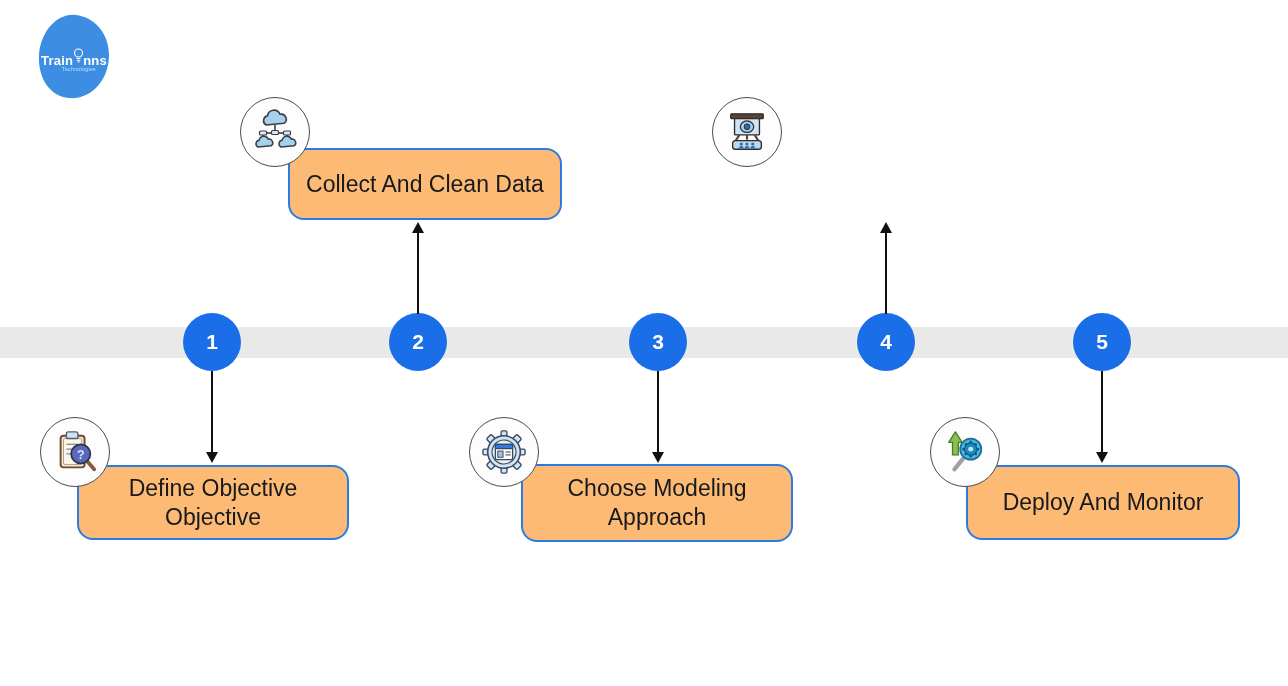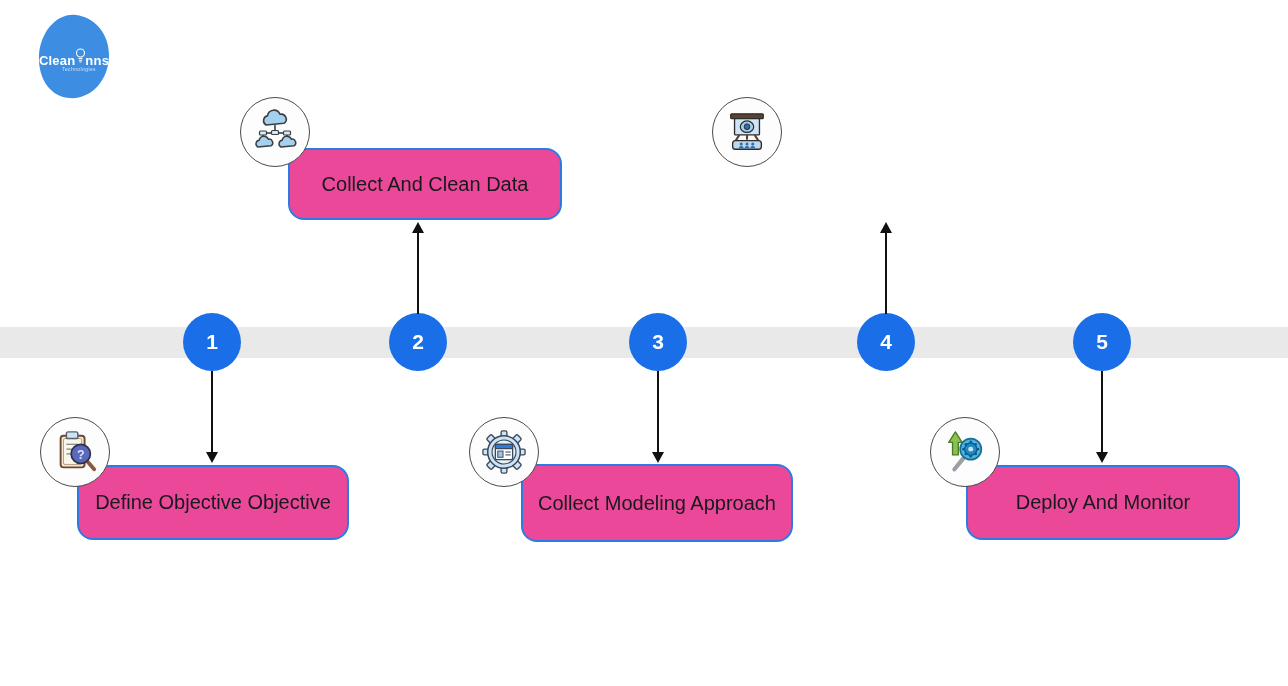--- a/index.html
+++ b/index.html
@@ -20,23 +20,23 @@
     font-size: 21px; font-weight: bold;
   }
   .c1 { left: 183px; top: 313px; }
   .c2 { left: 389px; top: 313px; }
   .c3 { left: 629px; top: 313px; }
   .c4 { left: 857px; top: 313px; }
   .c5 { left: 1073px; top: 313px; }
 
   
   .box {
-    position: absolute; background: #ec4899; border: 2px solid #2b7ce2;
+    position: absolute; background: #fdba74; border: 2px solid #2b7ce2;
     border-radius: 16px; display: flex; align-items: center; justify-content: center;
-    text-align: center; font-size: 20px; font-weight: 500; color: #17191d;
+    text-align: center; font-size: 23px; font-weight: 500; color: #17191d;
     line-height: 1.25; padding: 6px 14px;
   }
   .b1 { left: 77px;  top: 465px; width: 272px; height: 75px; }
   .b2 { left: 288px; top: 148px; width: 274px; height: 72px; }
   .b3 { left: 521px; top: 464px; width: 272px; height: 78px; }
   .b4 { left: 755px; top: 148px; width: 274px; height: 72px; }
   .b5 { left: 966px; top: 465px; width: 274px; height: 75px; }
 
   
   .icon-circle {
@@ -75,21 +75,21 @@
 </head>
 <body>
 
 <div class="canvas">
 
   <div class="logo">
     <svg class="blob" width="76" height="90" viewBox="0 0 76 90">
       <path d="M40,1 C58,3 73,19 73,41 C73,65 56,86 33,84 C13,82 2,63 3,42 C4,19 20,-1 40,1 Z" fill="#3d8de2"></path>
     </svg>
     <div class="logo-text">
-      <span>Clean</span>
+      <span>Train</span>
       <svg class="logo-bulb" width="9" height="15" viewBox="0 0 9 15">
         <circle cx="4.5" cy="5" r="4" fill="none" stroke="#ffffff" stroke-width="1.1"></circle>
         <line x1="2.5" y1="10.5" x2="6.5" y2="10.5" stroke="#ffffff" stroke-width="1"></line>
         <line x1="2.8" y1="12.3" x2="6.2" y2="12.3" stroke="#ffffff" stroke-width="1"></line>
         <line x1="3.4" y1="14" x2="5.6" y2="14" stroke="#ffffff" stroke-width="1"></line>
       </svg>
       <span>nns</span>
     </div>
     <div class="logo-tagline">Technologies</div>
   </div>
@@ -133,21 +133,21 @@
     <polygon points="2,81 14,81 8,92" fill="#111111"></polygon>
   </svg>
 
   <div class="box b1">
       <span>Define Objective Objective</span>
     </div>
   <div class="box b2">
       <span>Collect And Clean Data</span>
     </div>
   <div class="box b3">
-      <span>Collect Modeling Approach</span>
+      <span>Choose Modeling Approach</span>
     </div>
   <div class="box b5">
       <span>Deploy And Monitor</span>
     </div>
 
   <div class="icon-circle i1">
     <svg width="46" height="46" viewBox="0 0 48 48">
       <rect x="9" y="7" width="25" height="33" rx="3" fill="#f3e8d6" stroke="#6b4a2f" stroke-width="2"></rect>
       <rect x="12" y="10" width="19" height="27" rx="1.5" fill="#fbf6ec" stroke="#b79c7e" stroke-width="1"></rect>
       <rect x="15" y="3" width="12" height="7" rx="2" fill="#cfe3f5" stroke="#55606b" stroke-width="1.5"></rect>

